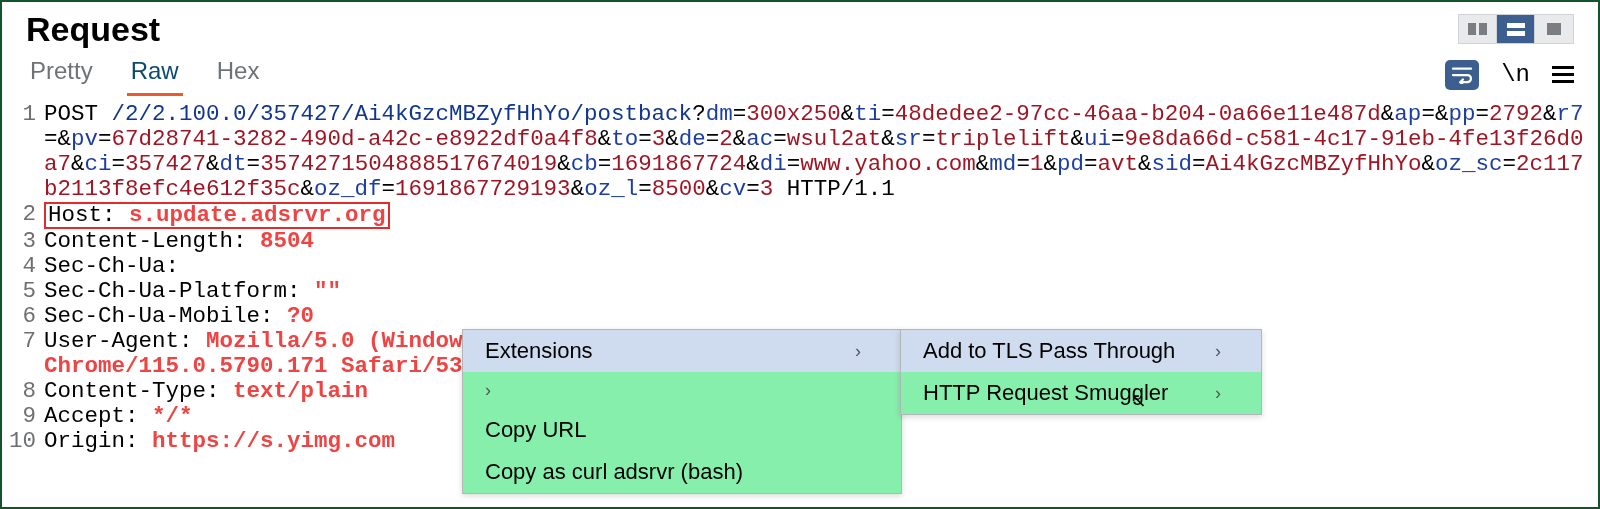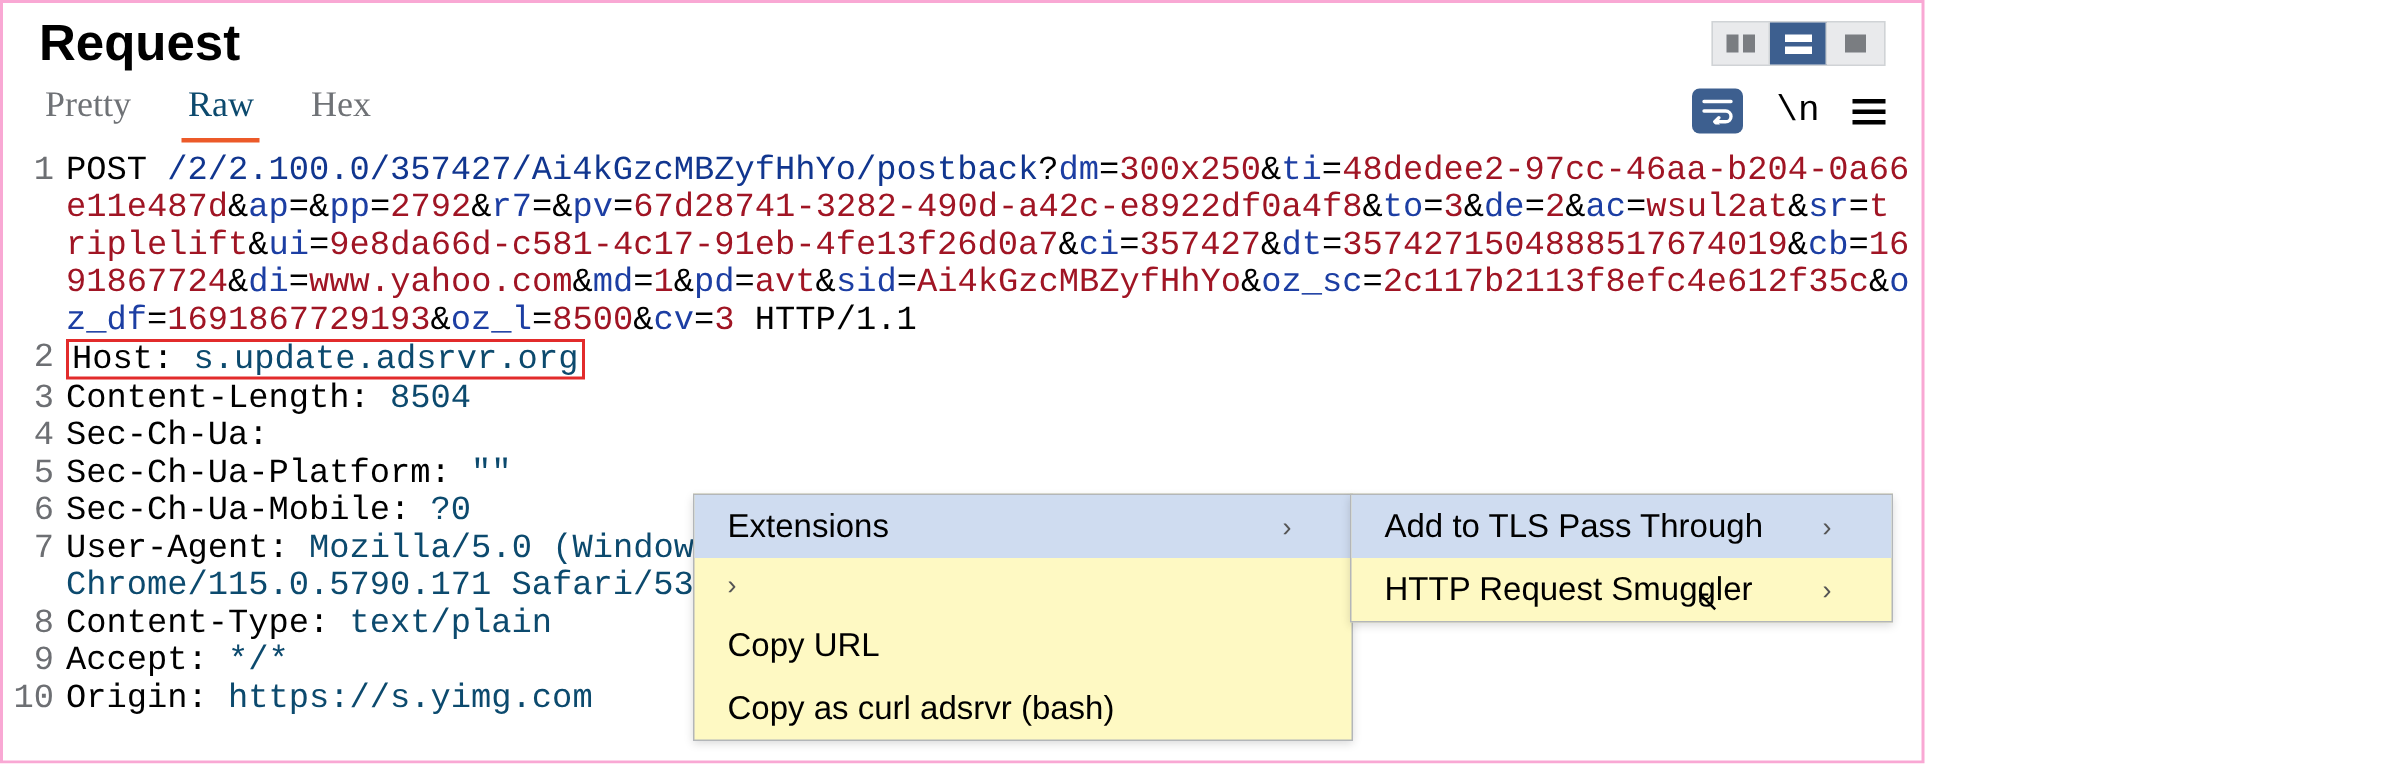--- a/index.html
+++ b/index.html
@@ -1,55 +1,55 @@
 <!DOCTYPE html>
 <html><head>
 <meta charset="utf-8">
 <style>
   * { box-sizing: border-box; margin: 0; padding: 0; }
   html, body { width: 1600px; height: 509px; font-family: Arial, Helvetica, sans-serif; background: #fff; overflow: hidden; }
-  .frame { width: 1283px; height: 509px; border: 2px solid #f9a8d4; background: #fff; position: relative; }
+  .frame { width: 1600px; height: 509px; border: 2px solid #14532d; background: #fff; position: relative; }
 
   .topbar { display: flex; align-items: flex-start; justify-content: space-between; padding: 8px 24px 0 24px; }
   .title { font-size: 34px; font-weight: 700; color: #000; }
   .view-toggle { display: flex; border: 1px solid #d0d3d6; background: #e9eaec; height: 30px; margin-top: 4px; }
   .view-btn { width: 38px; display: flex; align-items: center; justify-content: center; border-right: 1px solid #d0d3d6; }
   .view-btn:last-child { border-right: none; }
   .view-btn.active { background: #3d5f8f; }
   .vb-split { display: flex; gap: 3px; }
   .vb-split span { width: 8px; height: 12px; background: #7a7d81; }
   .vb-horiz { display: flex; flex-direction: column; gap: 3px; }
   .vb-horiz span { width: 18px; height: 5px; background: #fff; }
   .vb-single { width: 14px; height: 12px; background: #7a7d81; }
 
   .tabrow { display: flex; align-items: center; justify-content: space-between; padding: 4px 24px 0 24px; }
   .tabs { display: flex; gap: 30px; font-size: 24px; }
-  .tab { color: #6f7276; padding: 4px 4px 8px; cursor: pointer; font-family: Liberation Serif, serif; }
+  .tab { color: #6f7276; padding: 4px 4px 8px; cursor: pointer; }
   .tab.active { color: #0c4a6e; border-bottom: 3px solid #ec5a29; }
   .controls { display: flex; align-items: center; gap: 22px; }
   .wrap-btn { width: 34px; height: 30px; border-radius: 5px; background: #3d5f8f; display: flex; align-items: center; justify-content: center; }
   .nl { font-family: "Courier New", monospace; font-size: 24px; color: #000; }
   .hamburger { display: flex; flex-direction: column; gap: 4px; }
   .hamburger span { width: 22px; height: 3px; background: #000; }
 
   .editor { position: relative; padding: 6px 0 0 0; font-family: "Courier New", monospace; font-size: 22.5px; line-height: 25px; }
   .line { display: flex; }
   .gutter { width: 42px; text-align: right; padding-right: 8px; color: #6d6f73; user-select: none; flex-shrink: 0; }
   .code { white-space: pre-wrap; word-break: break-all; flex: 1; padding-right: 8px; }
 
   .k-method, .k-proto, .k-hname, .plain { color: #000; }
   .k-path { color: #11368f; }
   .k-qkey { color: #1c3ea3; }
   .k-qval { color: #a01524; }
   .amp { color: #000; }
-  .hval { color: #0c4a6e; }
+  .hval { color: #ef4444; font-weight: bold; }
   .highlight-box { border: 2.5px solid #e22b2b; display: inline-block; padding: 0 2px; line-height: 23px; }
 
   
-  .menu { position: absolute; background: #fef9c3; border: 1px solid #b3b6b9; box-shadow: 0 2px 6px rgba(0,0,0,0.15); font-family: Arial, sans-serif; font-size: 22px; color: #000; }
+  .menu { position: absolute; background: #86efac; border: 1px solid #b3b6b9; box-shadow: 0 2px 6px rgba(0,0,0,0.15); font-family: Arial, sans-serif; font-size: 22px; color: #000; }
   .menu-item { padding: 8px 40px 8px 22px; display: flex; align-items: center; justify-content: space-between; gap: 30px; cursor: pointer; }
   .menu-item.hover { background: #cfdcf0; }
   .arrow { font-size: 18px; color: #555; }
   #context-menu-1 { left: 460px; top: 327px; width: 440px; }
   #context-menu-2 { left: 898px; top: 327px; width: 362px; }
   #context-menu-3 { left: 1258px; top: 327px; width: 295px; border: none; box-shadow: none; }
   #context-menu-3 .menu-item { padding: 8px 10px 8px 22px; }
   .cursor-ghost { position: absolute; left: 1128px; top: 386px; font-size: 20px; color: #000; }
   svg.wrap-ico { width: 22px; height: 18px; }
 </style>

